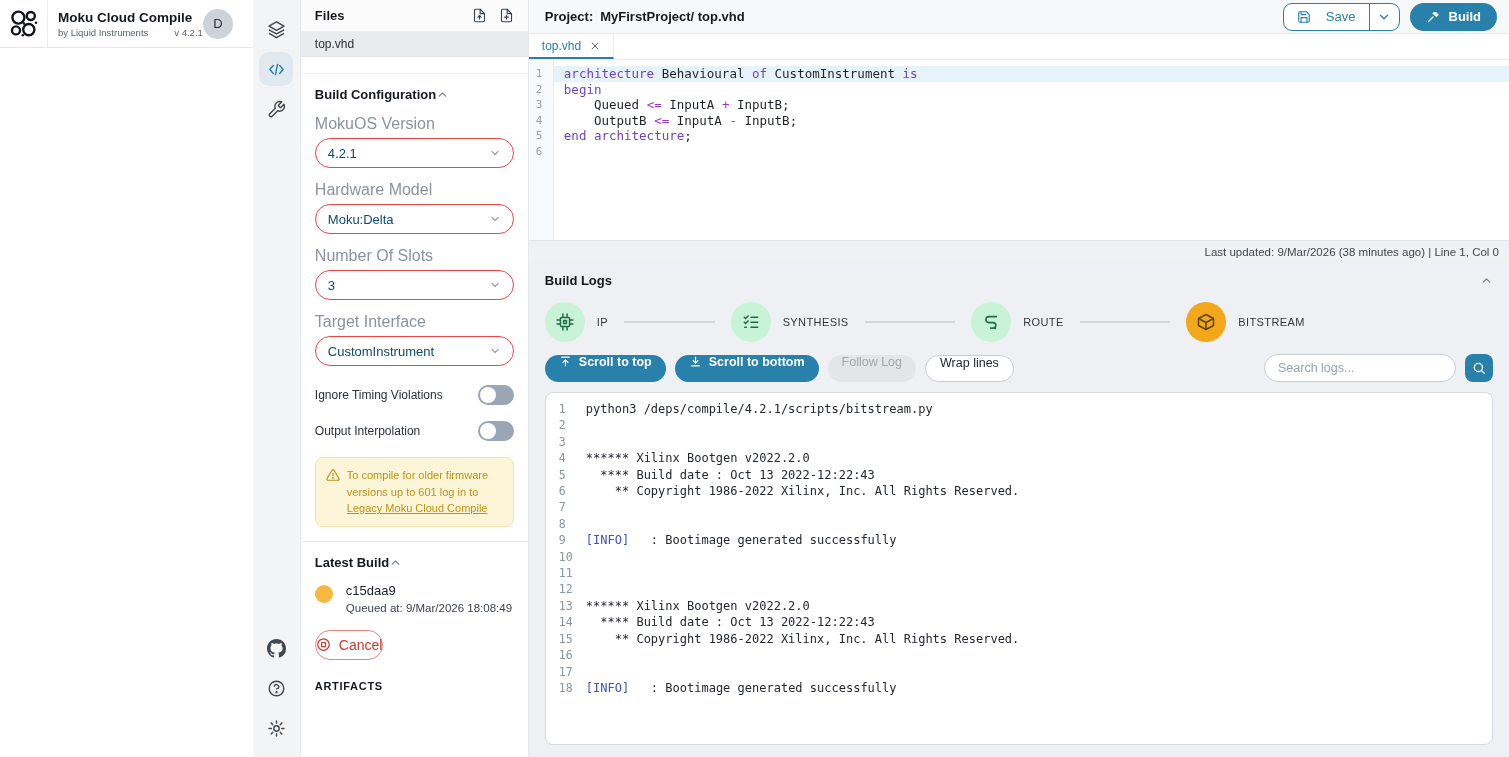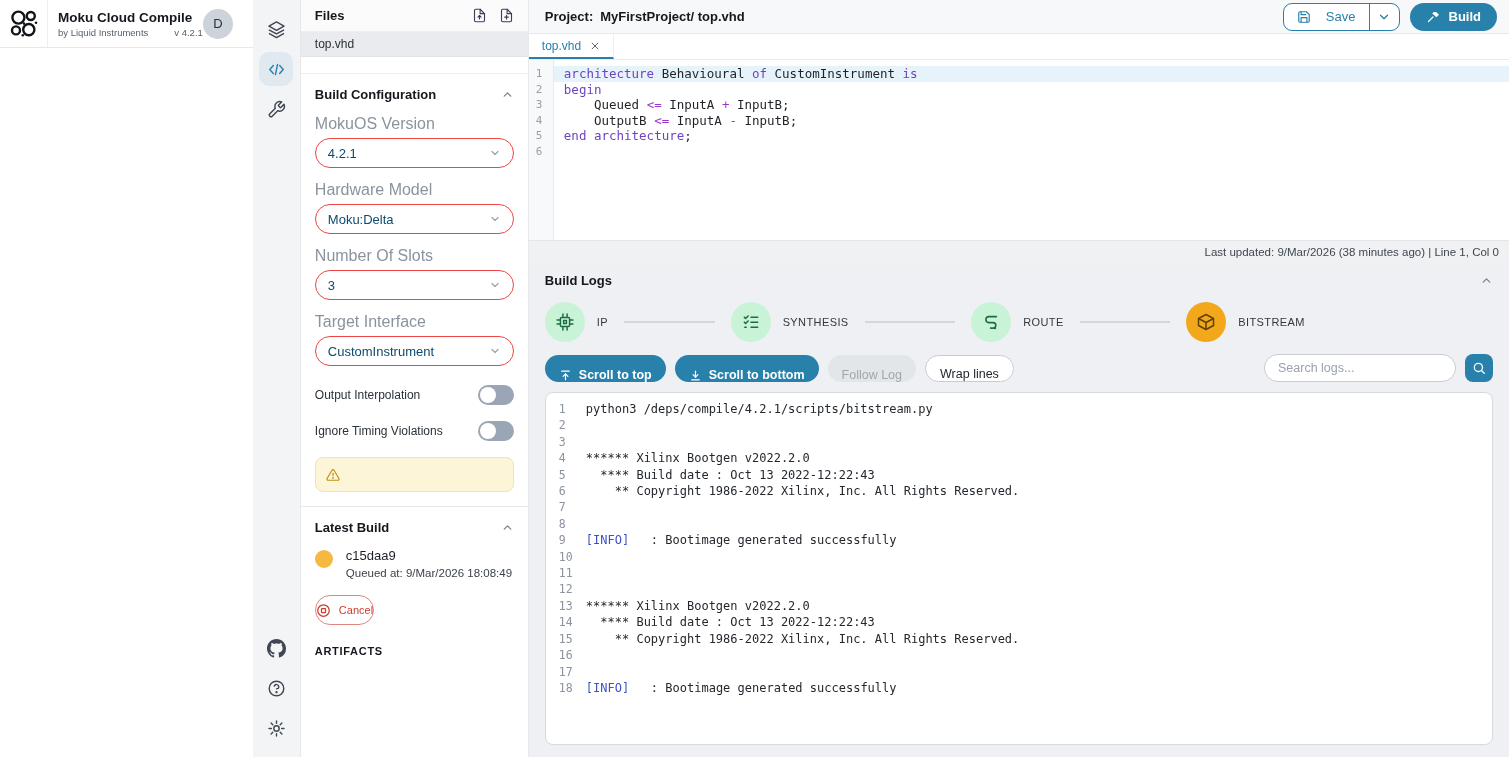--- a/index.html
+++ b/index.html
@@ -27,21 +27,21 @@
 
   
   .sidebar { width:228px; background:#fff; border-right:1px solid #e6e8ea; display:flex; flex-direction:column; flex-shrink:0; overflow:hidden; }
   .files-header { height:32px; padding:0 14px; display:flex; align-items:center; background:#fbfbfc; border-bottom:1px solid #eceef0; }
   .files-title { font-size:13px; font-weight:bold; color:#14181d; }
   .files-actions { margin-left:auto; display:flex; gap:12px; color:#374151; }
   .files-actions svg { width:15px; height:15px; cursor:pointer; }
   .file-item { height:25px; background:#e9ebee; border-bottom:1px solid #e2e4e7; padding:0 14px; display:flex; align-items:center; font-size:12px; color:#2a3138; cursor:pointer; }
 
   .config-section { border-top:1px solid #eceef0; margin-top:16px; }
-  .section-header { display:flex; align-items:center; justify-content:space-between; padding:13px 14px 11px; }
+  .section-header { display:flex; align-items:center; justify-content:flex-start; padding:13px 14px 11px; }
   .section-title { font-size:13px; font-weight:bold; color:#14181d; }
   .chev-up { color:#7a828c; width:13px; height:13px; cursor:pointer; }
 
   .field { padding:2px 14px 11px; }
   .field-label { font-size:16px; color:#8b939e; margin-bottom:5px; }
   .select { height:30px; border:1px solid #ef4444; border-radius:15px; background:#fff; display:flex; align-items:center; justify-content:space-between; padding:0 12px; font-size:13px; color:#0c4a6e; cursor:pointer; }
   .select svg { width:12px; height:12px; color:#9aa2ad; }
 
   .advanced { display:flex; align-items:center; gap:8px; padding:10px 14px 6px; }
   .advanced .line { flex:1; height:1px; background:#d7dade; }
@@ -53,21 +53,21 @@
 
   .warning-box { margin:8px 14px 14px; background:var(--warn-bg,#fdf5d7); border:1px solid var(--warn-border,#f3e3ae); border-radius:8px; padding:9px 10px; display:flex; gap:7px; font-size:11px; line-height:1.5; color:var(--warn-text,#bf9114); }
   .warning-box svg { width:14px; height:14px; flex-shrink:0; margin-top:1px; }
   .warning-box a { color:inherit; text-decoration:underline; cursor:pointer; }
 
   .latest-section { border-top:1px solid #e6e8ea; }
   .build-row { display:flex; gap:13px; padding:2px 14px 4px; }
   .build-dot { width:18px; height:18px; border-radius:50%; background:#f5b941; flex-shrink:0; margin-top:2px; }
   .build-id { font-size:13px; color:#1b2027; }
   .build-queued { font-size:11.5px; color:#3c434b; margin-top:4px; }
-  .cancel-btn { margin:12px 14px 4px; height:30px; border:1px solid #e0857f; border-radius:15px; background:#fff; color:var(--red,#cf3a30); display:flex; align-items:center; justify-content:center; gap:8px; font-size:11px; cursor:pointer; }
+  .cancel-btn { margin:12px 14px 4px; height:30px; border:1px solid #e0857f; border-radius:15px; background:#fff; color:var(--red,#cf3a30); display:flex; align-items:center; justify-content:center; gap:8px; font-size:14px; cursor:pointer; }
   .cancel-btn svg { width:15px; height:15px; }
   .artifacts { padding:16px 14px; font-size:11px; font-weight:bold; letter-spacing:.7px; color:#14181d; }
 
   
   .main { flex:1; display:flex; flex-direction:column; min-width:0; }
   .project-bar { height:34px; background:#f7f8f9; border-bottom:1px solid #e6e8ea; display:flex; align-items:center; padding:0 12px 0 16px; flex-shrink:0; }
   .project-title { font-size:13px; font-weight:bold; color:#14181d; }
   .project-path { font-size:13px; font-weight:bold; color:#14181d; margin-left:7px; }
   .bar-actions { margin-left:auto; display:flex; align-items:center; gap:10px; }
   .save-group { display:flex; height:28px; border:1px solid var(--accent,#2881ab); border-radius:9px; overflow:hidden; background:#fff; color:var(--accent,#2881ab); }
@@ -99,21 +99,21 @@
   .stepper { display:flex; align-items:center; width:760px; padding:10px 0 12px; flex-shrink:0; }
   .step { display:flex; align-items:center; gap:12px; }
   .step-circle { width:40px; height:40px; border-radius:50%; display:flex; align-items:center; justify-content:center; }
   .step-circle svg { width:20px; height:20px; }
   .step.done .step-circle { background:var(--green-bg,#c9f3d6); color:var(--green-fg,#1e6b44); }
   .step.active .step-circle { background:var(--amber-bg,#f3a81b); color:var(--amber-fg,#5f4200); }
   .step-label { font-size:11px; letter-spacing:.4px; color:#32383f; }
   .connector { flex:1; height:2px; background:#d3d6da; margin:0 16px; }
 
   .logs-toolbar { display:flex; align-items:center; gap:9px; padding:0 0 10px; flex-shrink:0; }
-  .btn { height:27px; border:none; border-radius:14px; display:flex; align-items:flex-end; gap:7px; padding:0 14px; font-size:12.5px; font-family:inherit; cursor:pointer; }
+  .btn { height:27px; border:none; border-radius:14px; display:flex; align-items:flex-start; gap:7px; padding:0 14px; font-size:12.5px; font-family:inherit; cursor:pointer; }
   .btn svg { width:13px; height:13px; }
   .btn-teal { background:var(--accent,#2881ab); color:#fff; font-weight:bold; }
   .btn-gray { background:#e3e6e9; color:#a0a7ae; }
   .btn-outline { background:#fff; border:1px solid #c8ccd1; color:#22272e; }
   .search-wrap { margin-left:auto; display:flex; align-items:center; gap:9px; }
   .search-input { width:192px; height:28px; border:1px solid #c9cdd2; border-radius:14px; padding:0 13px; font-size:12.5px; font-family:inherit; color:#1b2027; outline:none; }
   .search-input::placeholder { color:#9aa2ad; }
   .search-btn { width:28px; height:28px; border:none; border-radius:8px; background:var(--accent,#2881ab); color:#fff; display:flex; align-items:center; justify-content:center; cursor:pointer; }
   .search-btn svg { width:14px; height:14px; }
 
@@ -254,39 +254,42 @@
     <div class="select">
       <span class="select-value">CustomInstrument</span>
       <svg viewBox="0 0 24 24" fill="none" stroke="currentColor" stroke-width="2.4" stroke-linecap="round" stroke-linejoin="round">
                   <path d="M6 9l6 6 6-6"></path>
                 </svg>
     </div>
   </div>
 </div>
         <div id="toggles">
   <div class="toggle-row">
-    <span class="toggle-label">Output Interpolation</span>
+    <span class="toggle-label">Ignore Timing Violations</span>
     <span class="switch off">
                 <span class="knob"></span>
               </span>
   </div>
 
   <div class="toggle-row">
-    <span class="toggle-label">Ignore Timing Violations</span>
+    <span class="toggle-label">Output Interpolation</span>
     <span class="switch off">
                 <span class="knob"></span>
               </span>
   </div>
 </div>
         <div class="warning-box">
           <svg viewBox="0 0 24 24" fill="none" stroke="currentColor" stroke-width="2" stroke-linecap="round" stroke-linejoin="round">
             <path d="M10.29 3.86 1.82 18a2 2 0 0 0 1.71 3h16.94a2 2 0 0 0 1.71-3L13.71 3.86a2 2 0 0 0-3.42 0z"></path>
               <path d="M12 9v4"></path>
               <circle cx="12" cy="17" r="0.6" fill="currentColor"></circle>
           </svg>
+          <span>
+            <span>To compile for older firmware versions up to 601 log in to </span><a>Legacy Moku Cloud Compile</a>
+          </span>
         </div>
       </section>
 
       <section class="latest-section">
         <div class="section-header">
           <span class="section-title">Latest Build</span>
           <svg class="chev-up" viewBox="0 0 24 24" fill="none" stroke="currentColor" stroke-width="2.4" stroke-linecap="round" stroke-linejoin="round">
               <path d="M6 15l6-6 6 6"></path>
             </svg>
         </div>

